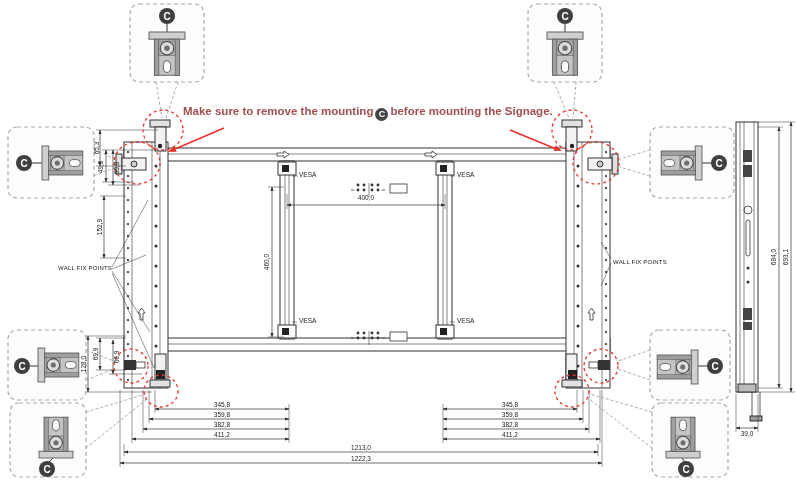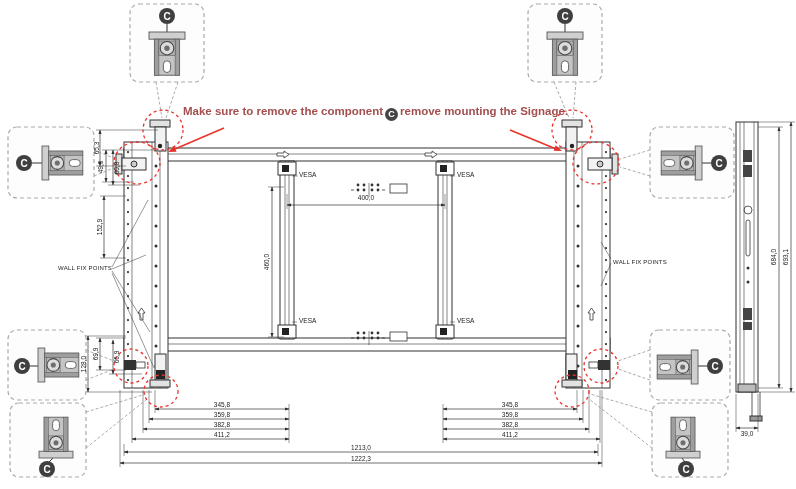--- a/index.html
+++ b/index.html
@@ -329,21 +329,21 @@
       <rect x="652" y="403" width="76" height="74" rx="9" fill="#fdfdfd" stroke="#aaa" stroke-width="1.2" stroke-dasharray="4 3"></rect>
       <line x1="682" y1="458" x2="685" y2="462" stroke="#333" stroke-width="1"></line>
       <use href="#comp" transform="translate(700,458) rotate(180) scale(0.85)"></use>
       <circle cx="686" cy="469" r="8" fill="#3f3f3f"></circle>
       <text x="686" y="472.5" text-anchor="middle" font-size="10" font-weight="bold" fill="#fff">C</text>
     </g>
   </g>
 </svg>
 
 <div class="note">
-  <span>Make sure to remove the component</span><span class="badge">C</span><span>remove mounting the Signage.</span>
+  <span>Make sure to remove the mounting</span><span class="badge">C</span><span>before mounting the Signage.</span>
 </div>
 
 <div class="lbl small" style="left:38px;top:264px;width:74px;text-align:right;">WALL FIX POINTS</div>
 <div class="lbl small" style="left:613px;top:258px;width:80px;text-align:left;">WALL FIX POINTS</div>
 
 <div class="lbl" style="left:299px;top:171px;">VESA</div>
 <div class="lbl" style="left:457px;top:171px;">VESA</div>
 <div class="lbl" style="left:299px;top:317px;">VESA</div>
 <div class="lbl" style="left:457px;top:317px;">VESA</div>
 

